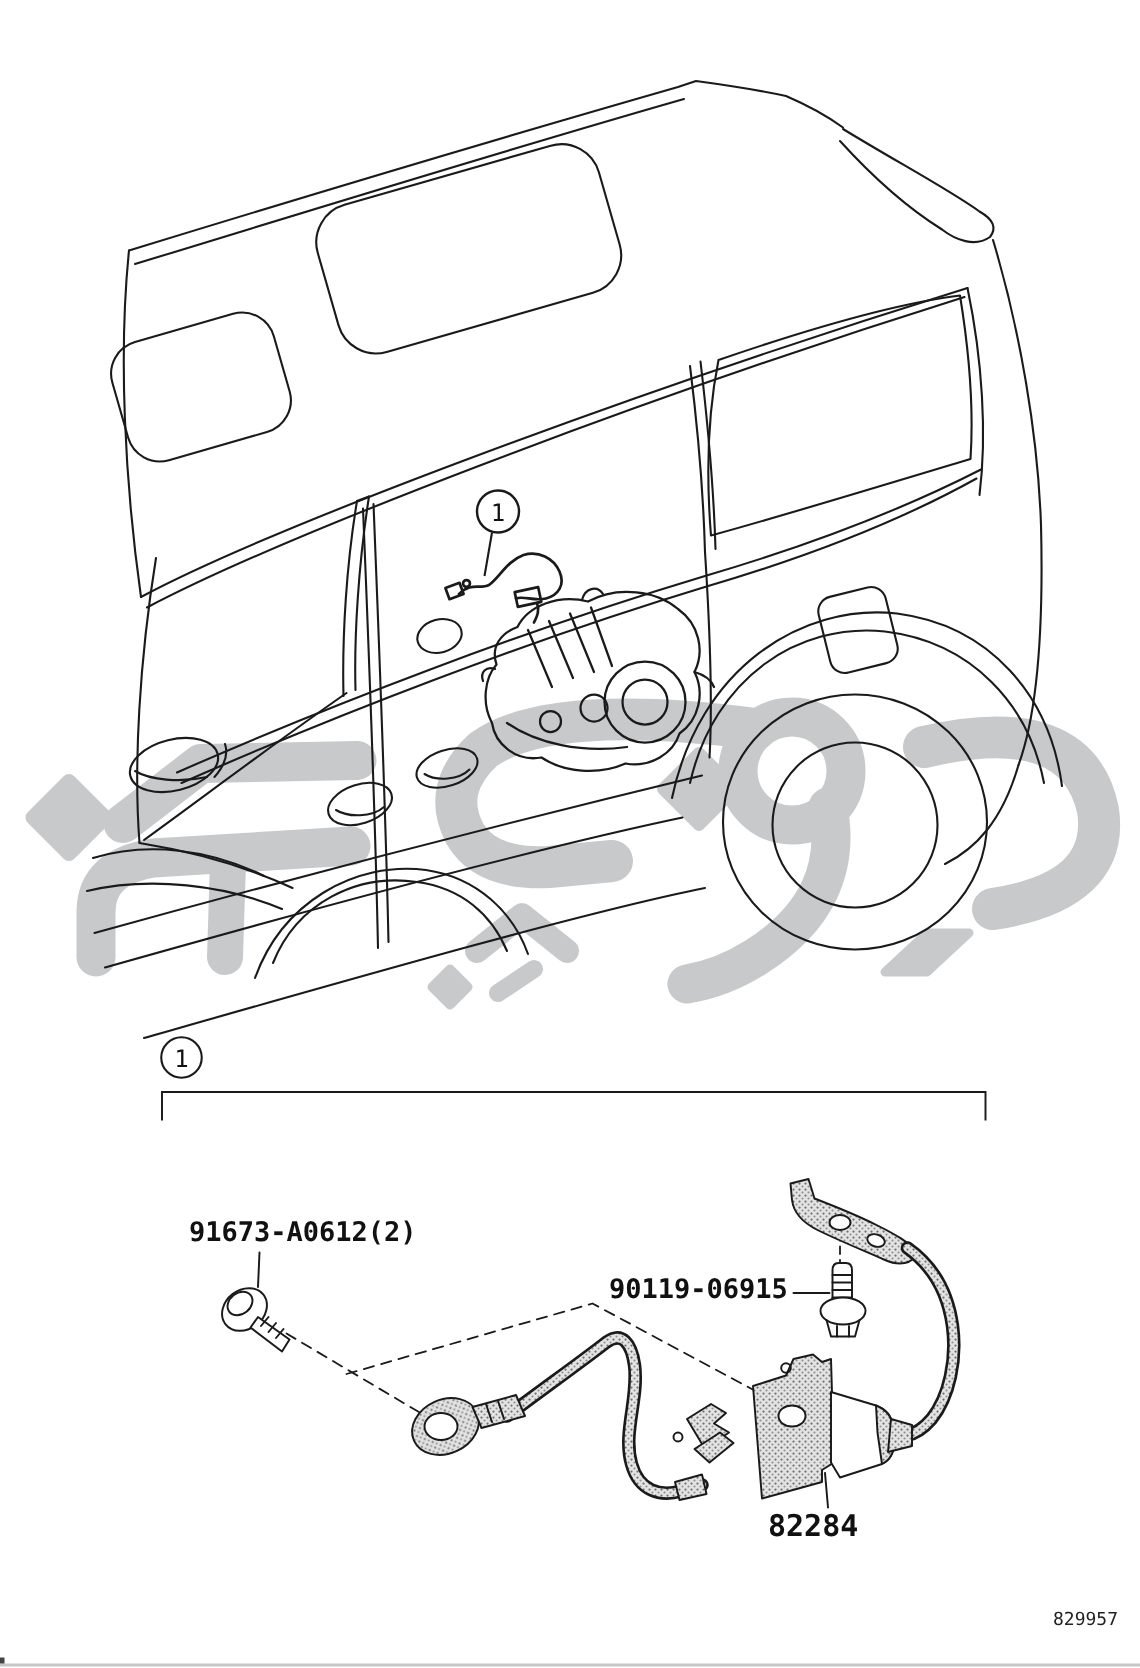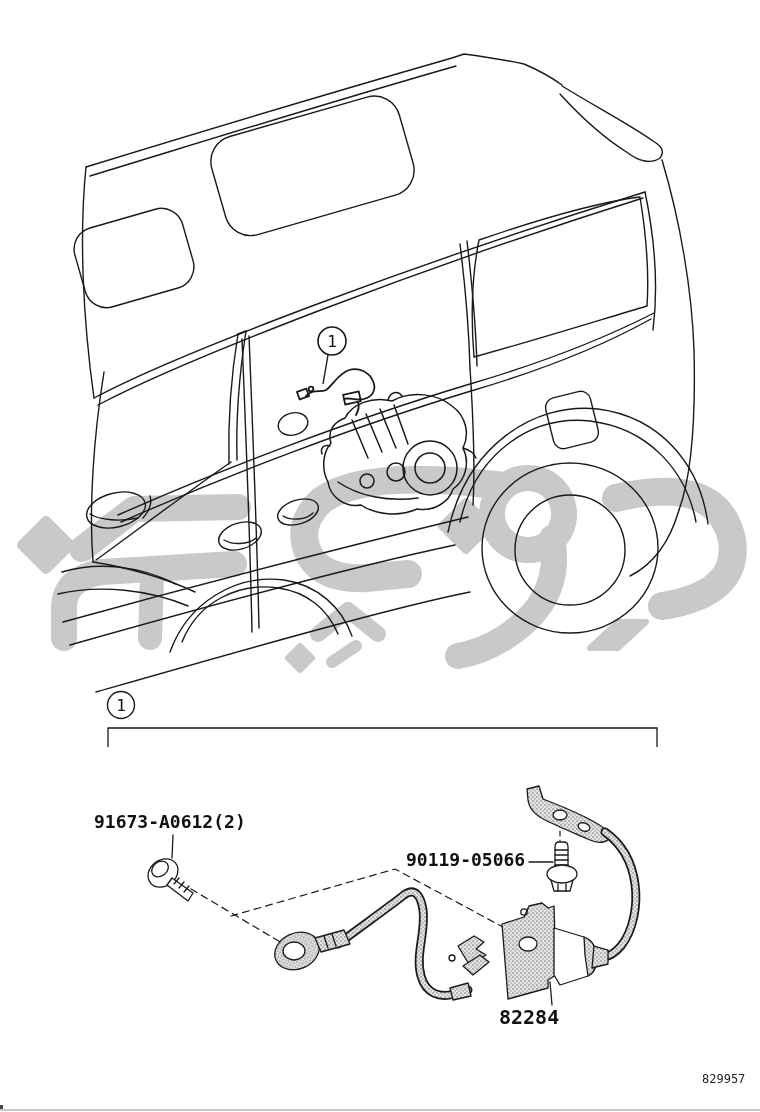--- a/index.html
+++ b/index.html
@@ -205,21 +205,21 @@
       <path d="M584,937 Q594,941 595,950 L596,962 Q596,972 588,976 L585,955 Z" fill="url(#stip)"></path>
       <path d="M594,946 L608,950 L608,964 L592,968 Z" fill="url(#stip)"></path>
       <path d="M458,946 L474,936 L484,942 L476,949 L486,955 L470,966 Z" fill="url(#stip)"></path>
       <path d="M463,966 L480,955 L489,962 L473,975 Z" fill="url(#stip)"></path>
       <path d="M450,988 L468,983 L471,996 L453,1000 Z" fill="url(#stip)"></path>
       <circle cx="452" cy="958" r="3"></circle>
     </g>
   </g>
 </svg>
 
-  <div class="lbl" style="left:94px;top:811px;">91673-A0612(2)</div>
-  <div class="lbl" style="left:406px;top:849px;">90119-05066</div>
-  <div class="lbl lbl-big" style="left:499px;top:1005px;">82284</div>
+  <div class="lbl" style="left:126px;top:811px;">91673-A0612(2)</div>
+  <div class="lbl" style="left:406px;top:849px;">90119-06915</div>
+  <div class="lbl lbl-big" style="left:512px;top:1005px;">82284</div>
 
   <div class="fig">829957</div>
 
   <div class="bottom-rule"></div>
   <div class="corner-dot"></div>
 </div>
 
 </body></html>

